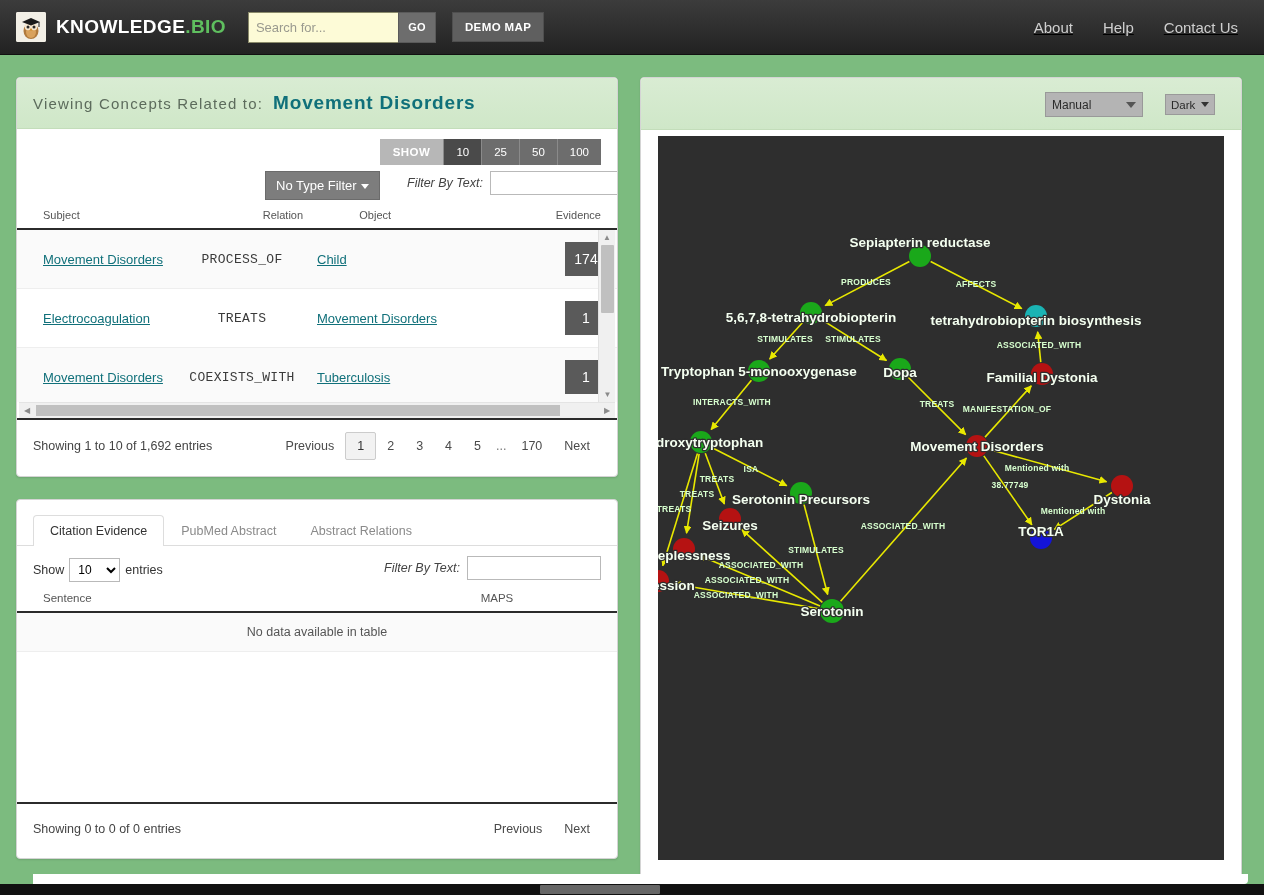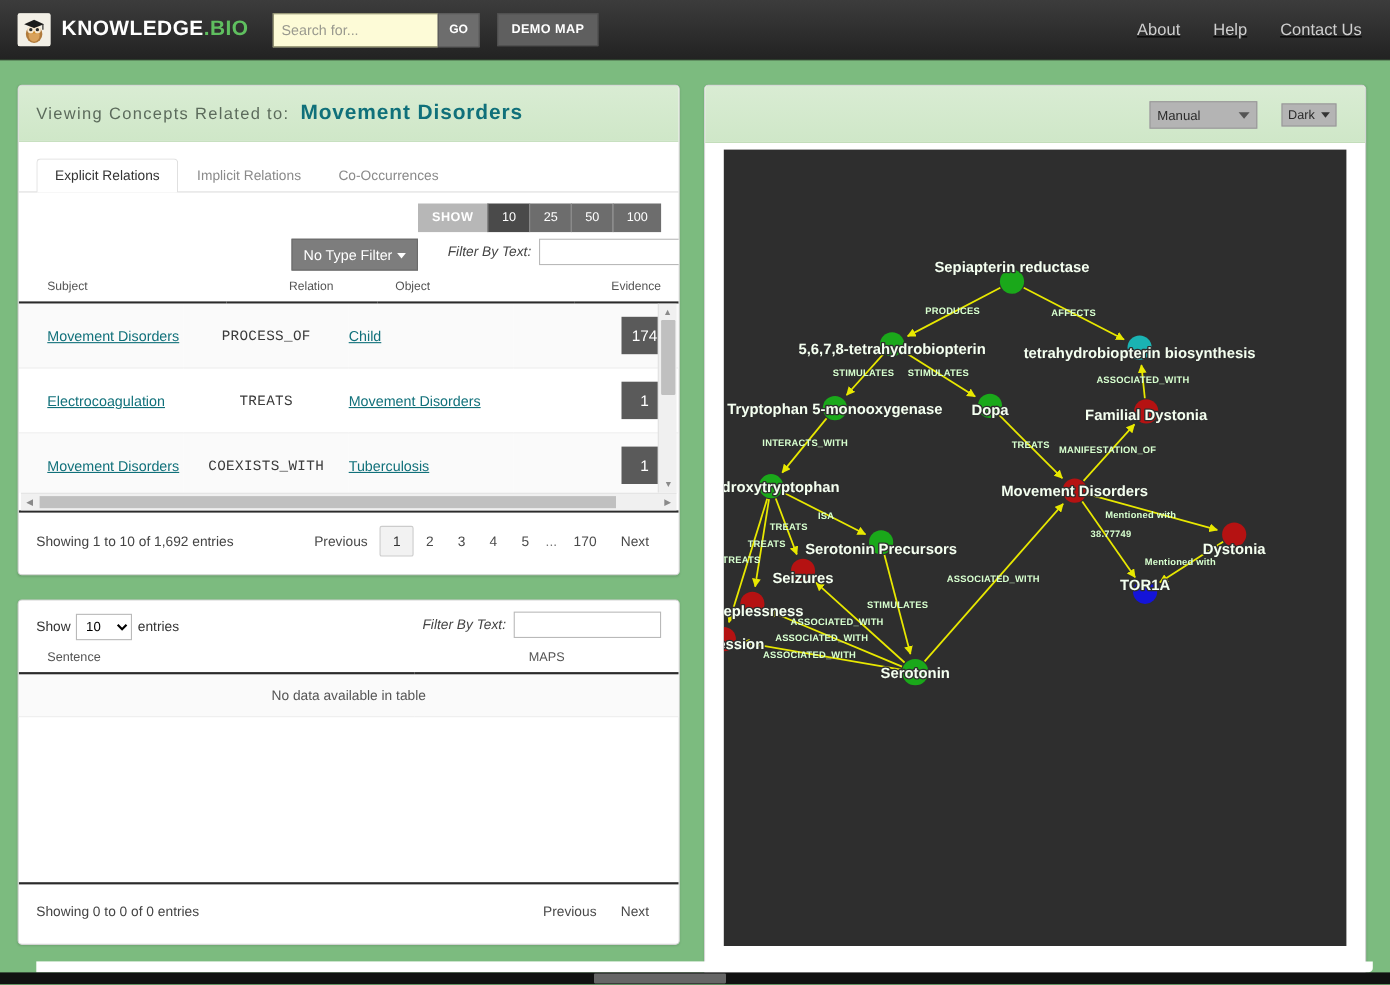--- a/index.html
+++ b/index.html
@@ -356,25 +356,20 @@
 <div class="page">
 
   <div class="col-left">
 
     <div class="card">
       <div class="card-head">
         <span class="head-label">Viewing Concepts Related to:</span>
         <span class="head-concept">Movement Disorders</span>
       </div>
 
-      <div class="tabs">
-        <div class="tab active">Explicit Relations</div>
-        <div class="tab">Implicit Relations</div>
-        <div class="tab">Co-Occurrences</div>
-      </div>
 
       <div class="showbar">
         <div class="showbar-group">
           <div class="show-lbl">SHOW</div>
           <div class="show-opt active">10</div>
           <div class="show-opt">25</div>
           <div class="show-opt">50</div>
           <div class="show-opt">100</div>
         </div>
       </div>
@@ -448,20 +443,25 @@
           <span class="pag-num">4</span>
           <span class="pag-num">5</span>
           <span class="pag-ell">...</span>
           <span class="pag-num">170</span>
           <span class="pag-btn">Next</span>
         </div>
       </div>
     </div>
 
     <div class="card">
+      <div class="tabs">
+        <div class="tab active">Citation Evidence</div>
+        <div class="tab">PubMed Abstract</div>
+        <div class="tab">Abstract Relations</div>
+      </div>
 
       <div class="show-entries-row">
         <span class="show-entries-lbl">Show</span>
         <select class="entries-select">
           <option>10</option><option>25</option><option>50</option><option>100</option>
         </select>
         <span class="show-entries-lbl">entries</span>
         <div class="cit-filter-wrap">
           <span class="filter-text-lbl">Filter By Text:</span>
           <input class="filter-text-input" type="text" style="">

